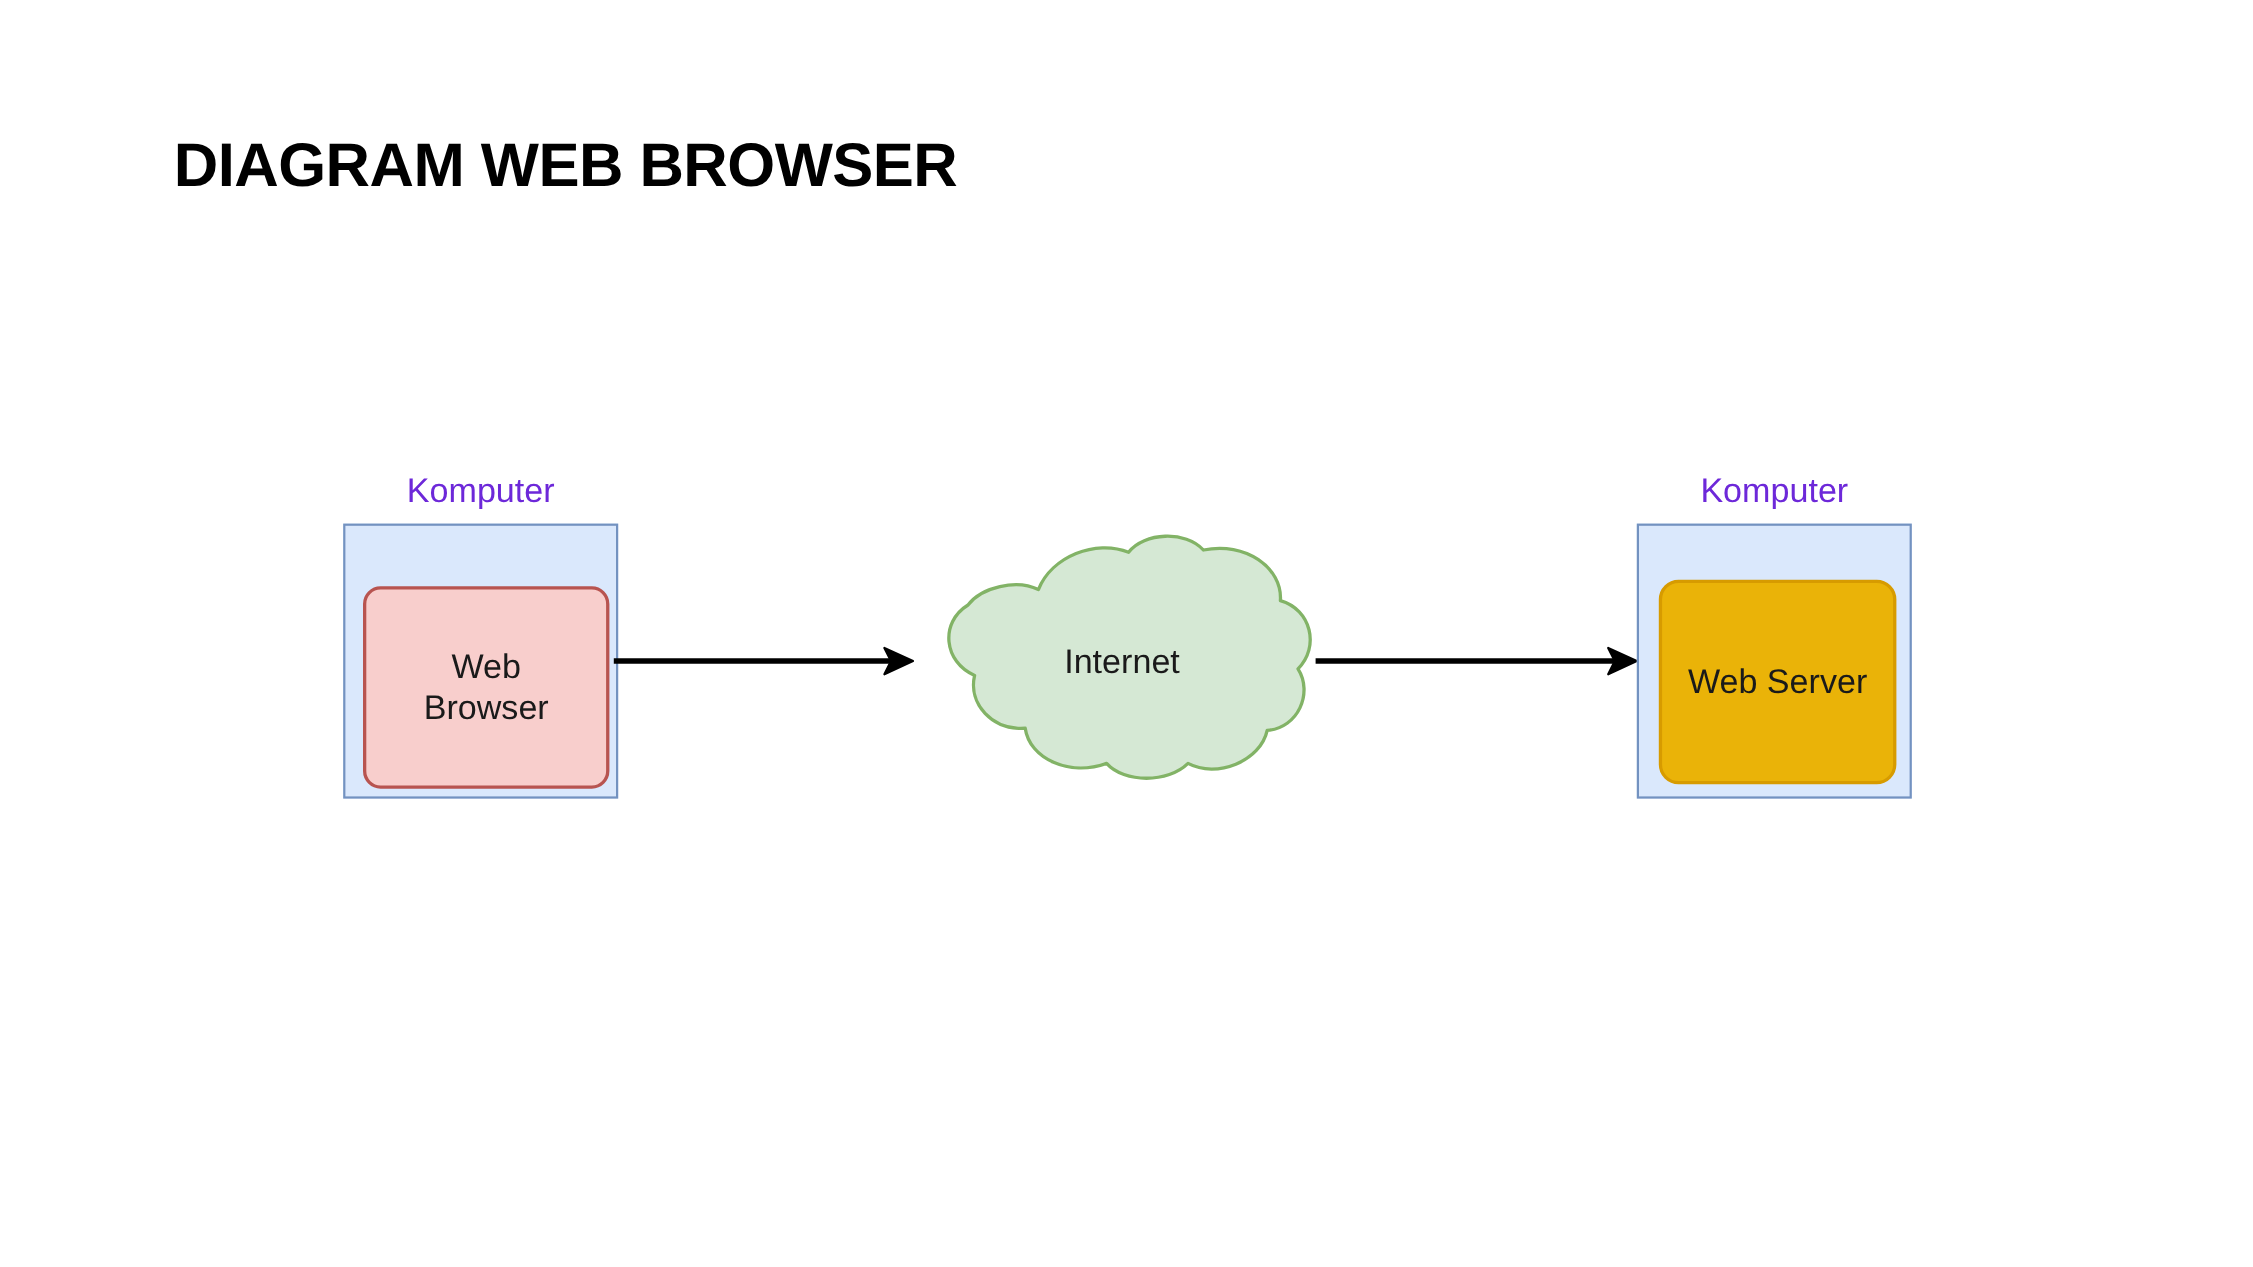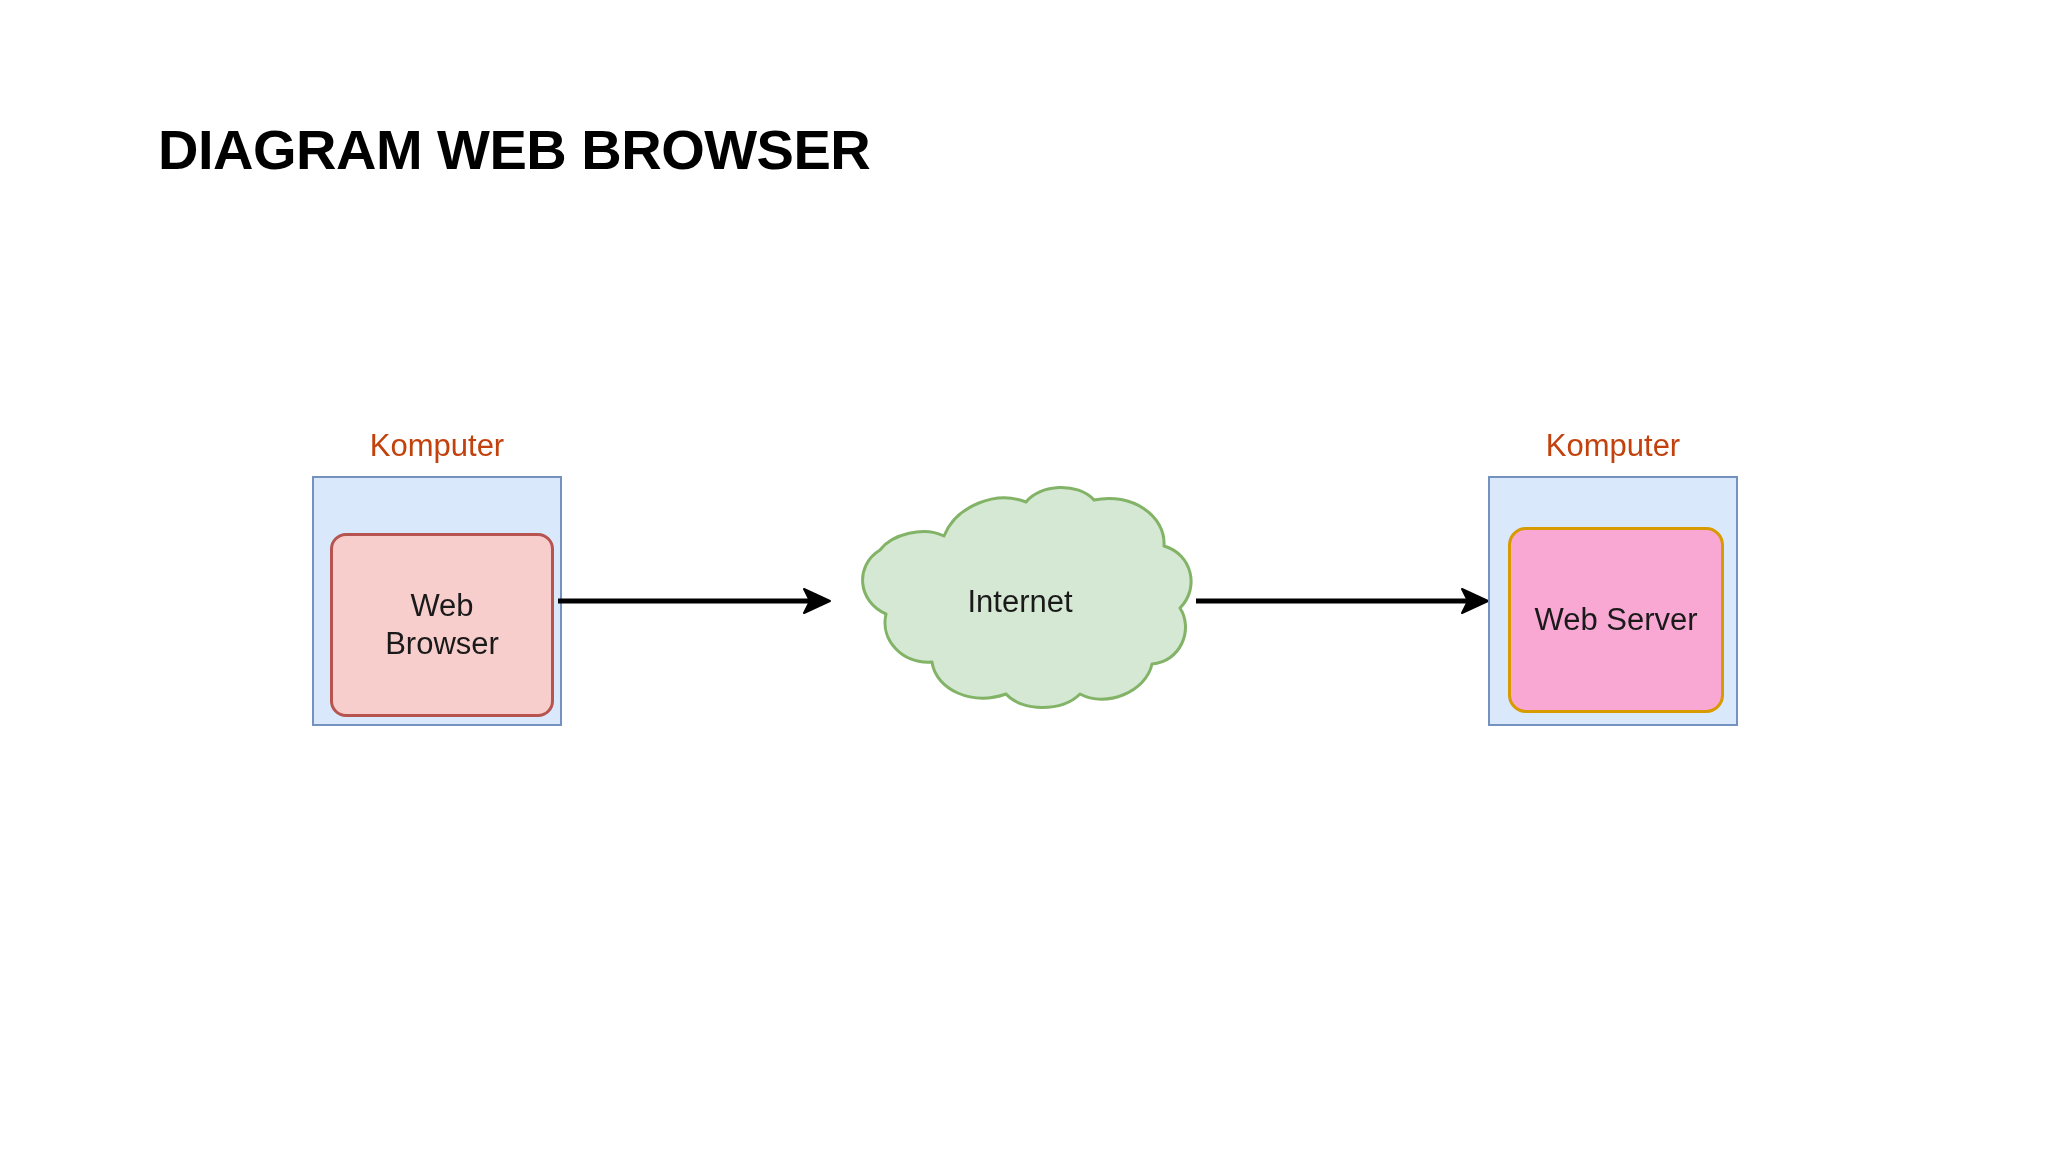--- a/index.html
+++ b/index.html
@@ -41,21 +41,21 @@
   
   .computer-group {
     position: absolute;
   }
   .computer-label {
     position: absolute;
     left: 0;
     width: 100%;
     text-align: center;
     font-size: 31px;
-    color: #c2410c;
+    color: #6d28d9;
     line-height: 1;
     white-space: nowrap;
   }
   .computer-box {
     position: absolute;
     box-sizing: border-box;
     background: #dae8fc;
     border: 2px solid #7392c0;
   }
 
@@ -70,21 +70,21 @@
     text-align: center;
     font-size: 31px;
     color: #1a1a1a;
     line-height: 1.22;
   }
   .node-box.browser {
     background: #f8cecc;
     border: 3px solid #b85450;
   }
   .node-box.server {
-    background: #f9a8d4;
+    background: #eab308;
     border: 3px solid #d79b00;
   }
 
   
   #cloud-group {
     position: absolute;
   }
   #cloud-label {
     position: absolute;
     left: 0;

